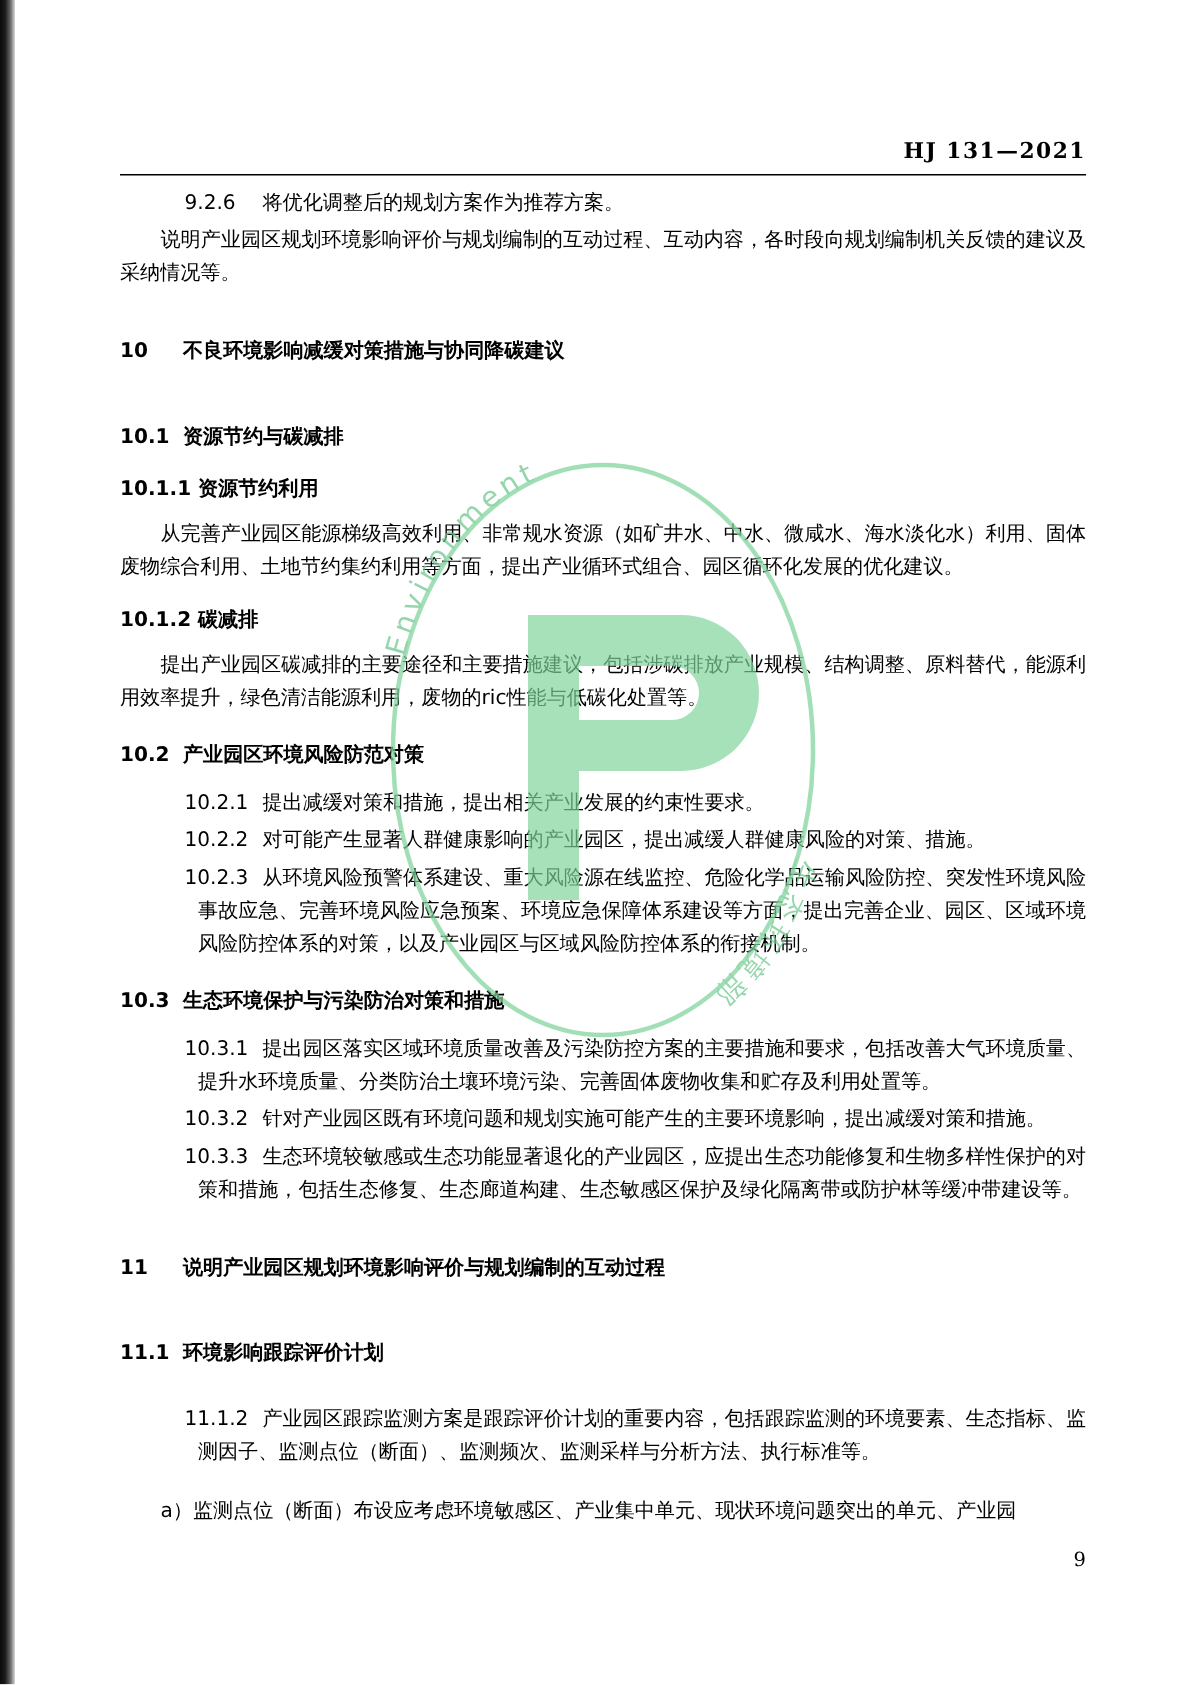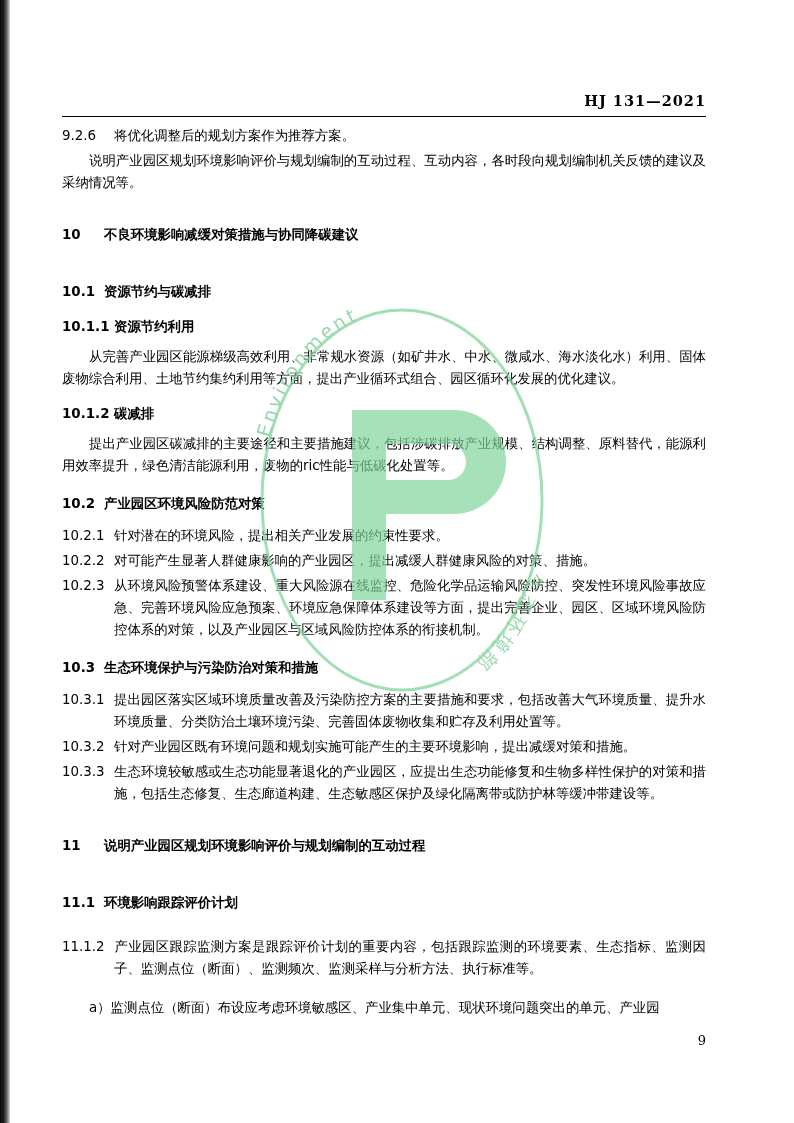--- a/index.html
+++ b/index.html
@@ -19,21 +19,21 @@
   
   .binding-edge {
     position: absolute;
     left: 0; top: 0;
     width: 10px;
     height: 1123px;
     background: linear-gradient(to right, #0a0a0a 0%, #1c1c1c 35%, #6b6b6b 70%, #d8d8d8 100%);
   }
   .content {
     position: absolute;
-    left: 62px;
+    left: 80px;
     top: 0;
     width: 644px;
     height: 796px;
   }
   .header {
     position: absolute;
     top: 92px;
     right: 0;
     font-size: 14.5px;
     font-weight: bold;
@@ -75,21 +75,21 @@
   .h3 .num { display: inline-block; min-width: 52px; }
   .para-indent {
     margin-top: 3px;
     text-indent: 27px;
   }
   .numbered {
     margin-top: 3px;
     padding-left: 52px;
     text-indent: -52px;
   }
-  .numbered .num { display: inline-block; min-width: 52px; text-indent: 0; }
+  .numbered .num { display: inline-block; min-width: 52px; text-indent: 0; margin-left: 43px; }
   .sub-item {
     margin-top: 17px;
     padding-left: 27px;
     text-indent: 0;
   }
   .clause-gap { height: 9px; }
   .big-gap { height: 14px; }
   .page-number {
     position: absolute;
     right: 0;
@@ -138,21 +138,21 @@
       <p class="h3"><span class="num">10.1.1</span><span>资源节约利用</span></p>
 
       <p class="para-indent">从完善产业园区能源梯级高效利用、非常规水资源（如矿井水、中水、微咸水、海水淡化水）利用、固体废物综合利用、土地节约集约利用等方面，提出产业循环式组合、园区循环化发展的优化建议。</p>
 
       <p class="h3"><span class="num">10.1.2</span><span>碳减排</span></p>
 
       <p class="para-indent">提出产业园区碳减排的主要途径和主要措施建议，包括涉碳排放产业规模、结构调整、原料替代，能源利用效率提升，绿色清洁能源利用，废物的ric性能与低碳化处置等。</p>
 
       <p class="h2"><span class="num">10.2</span><span>产业园区环境风险防范对策</span></p>
 
-      <p class="numbered"><span class="num">10.2.1</span><span>针对潜在的环境风险，提出相关产业发展的约束性要求。</span></p>
+      <p class="numbered"><span class="num">10.2.1</span><span>提出减缓对策和措施，提出相关产业发展的约束性要求。</span></p>
 
       <p class="numbered"><span class="num">10.2.2</span><span>对可能产生显著人群健康影响的产业园区，提出减缓人群健康风险的对策、措施。</span></p>
 
       <p class="numbered"><span class="num">10.2.3</span><span>从环境风险预警体系建设、重大风险源在线监控、危险化学品运输风险防控、突发性环境风险事故应急、完善环境风险应急预案、环境应急保障体系建设等方面，提出完善企业、园区、区域环境风险防控体系的对策，以及产业园区与区域风险防控体系的衔接机制。</span></p>
 
       <p class="h2"><span class="num">10.3</span><span>生态环境保护与污染防治对策和措施</span></p>
 
       <p class="numbered"><span class="num">10.3.1</span><span>提出园区落实区域环境质量改善及污染防控方案的主要措施和要求，包括改善大气环境质量、提升水环境质量、分类防治土壤环境污染、完善固体废物收集和贮存及利用处置等。</span></p>
 
       <p class="numbered"><span class="num">10.3.2</span><span>针对产业园区既有环境问题和规划实施可能产生的主要环境影响，提出减缓对策和措施。</span></p>

